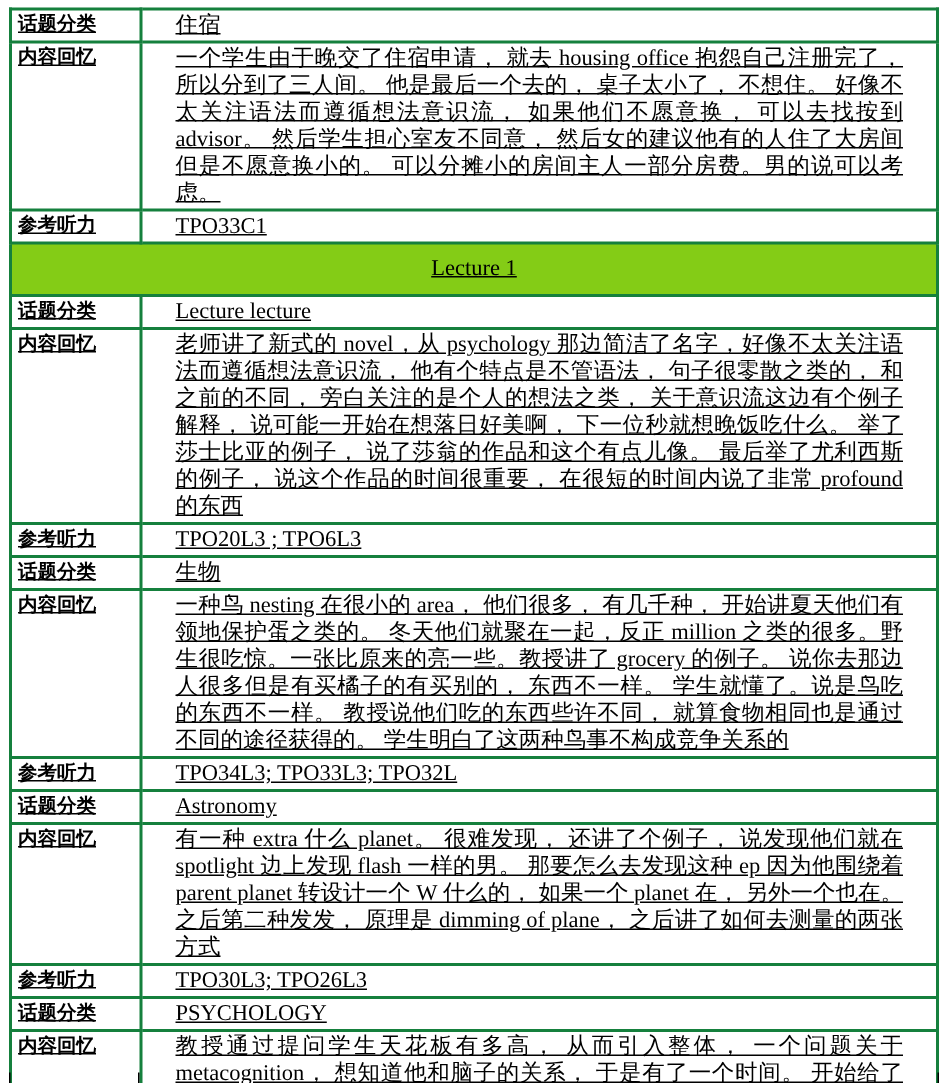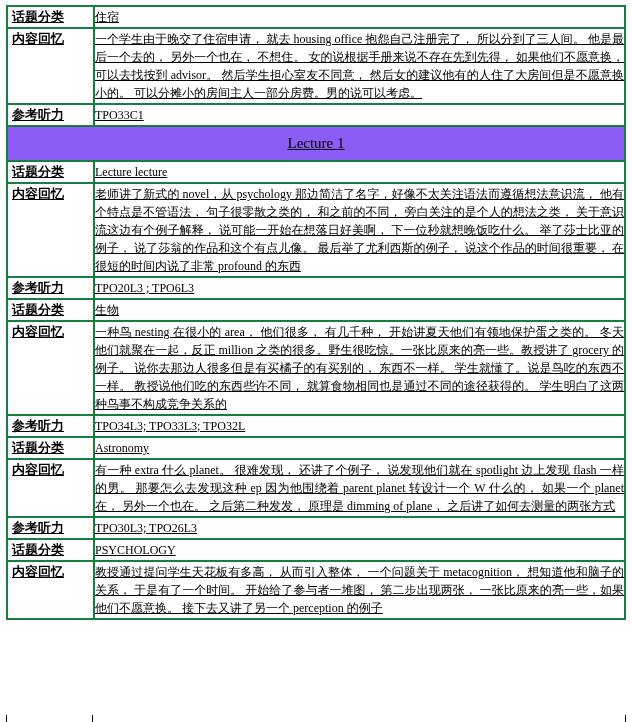--- a/index.html
+++ b/index.html
@@ -3,43 +3,43 @@
 <meta charset="utf-8">
 <style>
   html, body { margin:0; padding:0; background:#ffffff; }
   body { width:632px; height:722px; overflow:hidden; position:relative;
          font-family: "Liberation Serif", "DejaVu Serif", serif; color:#000; }
   .doc { position:absolute; left:6px; top:5px; width:620px; }
   table { border-collapse:collapse; width:620px; table-layout:fixed; }
   td { border:2px solid #15803d; padding:0 6px; vertical-align:top;text-decoration:underline; }
   td.label { width:77px; font-family:"DejaVu Sans", sans-serif; font-weight:bold;
              font-size:13px; line-height:18px; padding:1px 4px; }
-  td.value { font-size:12px; line-height:18px; padding:1px 0; text-align:justify; }
+  td.value { font-size:15px; line-height:18px; padding:1px 22px; text-align:justify; }
   tr.single td { height:18px; }
-  tr.band td { background:#8b5cf6; text-align:center; font-size:15px; height:33px;
+  tr.band td { background:#84cc16; text-align:center; font-size:15px; height:33px;
                vertical-align:middle; padding:0; }
   .tail { position:absolute; left:6px; top:715px; width:620px; height:8px; }
   .tail .l { position:absolute; left:0; top:0; width:1px; height:8px; background:#000; }
   .tail .m { position:absolute; left:86px; top:0; width:1px; height:8px; background:#000; }
   .tail .r { position:absolute; right:0; top:0; width:1px; height:8px; background:#000; }
 </style>
 </head>
 <body>
 
 <div class="doc">
 <table>
 
   <tbody>
         <tr class="single">
     <td class="label">话题分类</td>
     <td class="value">住宿</td>
   </tr>
   <tr>
     <td class="label">内容回忆</td>
-    <td class="value">一个学生由于晚交了住宿申请， 就去 housing office 抱怨自己注册完了， 所以分到了三人间。 他是最后一个去的， 另外一个也在， 不想住。 女的说根据手册来说不存在先到先得， 如果他们不愿意换， 可以去找按到 advisor。 然后学生担心室友不同意， 然后女的建议他有的人住了大房间但是不愿意换小的。 可以分摊小的房间主人一部分房费。男的说可以考虑。</td>
+    <td class="value">一个学生由于晚交了住宿申请， 就去 housing office 抱怨自己注册完了， 所以分到了三人间。 他是最后一个去的， 桌子太小了， 不想住。 好像不太关注语法而遵循想法意识流， 如果他们不愿意换， 可以去找按到 advisor。 然后学生担心室友不同意， 然后女的建议他有的人住了大房间但是不愿意换小的。 可以分摊小的房间主人一部分房费。男的说可以考虑。</td>
   </tr>
   <tr class="single">
     <td class="label">参考听力</td>
     <td class="value">TPO33C1</td>
   </tr>
 
   <tr class="band">
     <td colspan="2">Lecture 1</td>
   </tr>
   <tr class="single">

